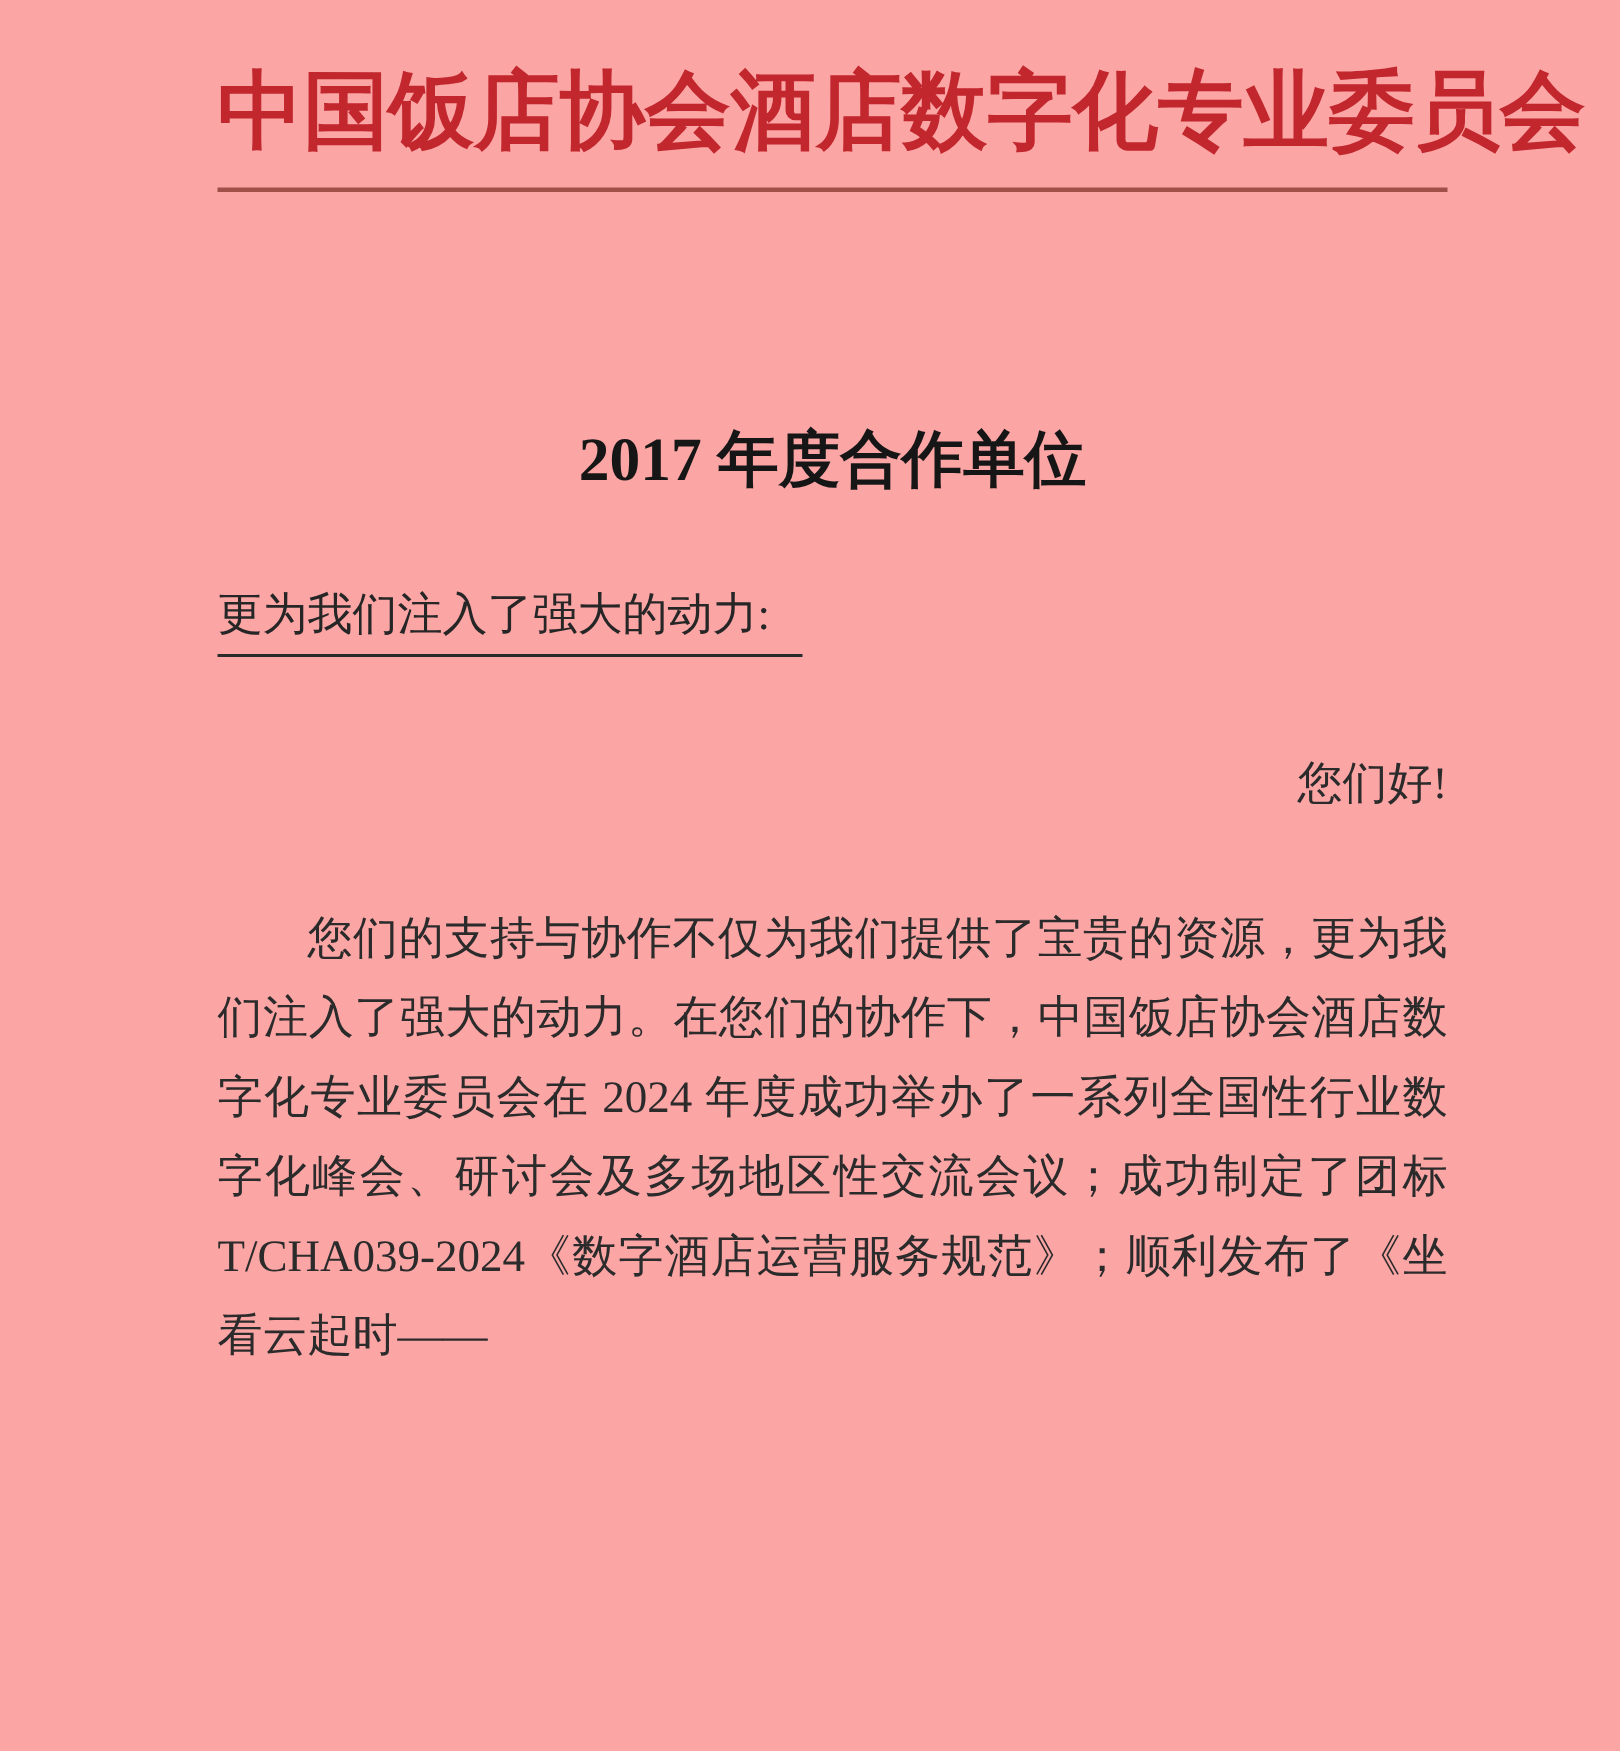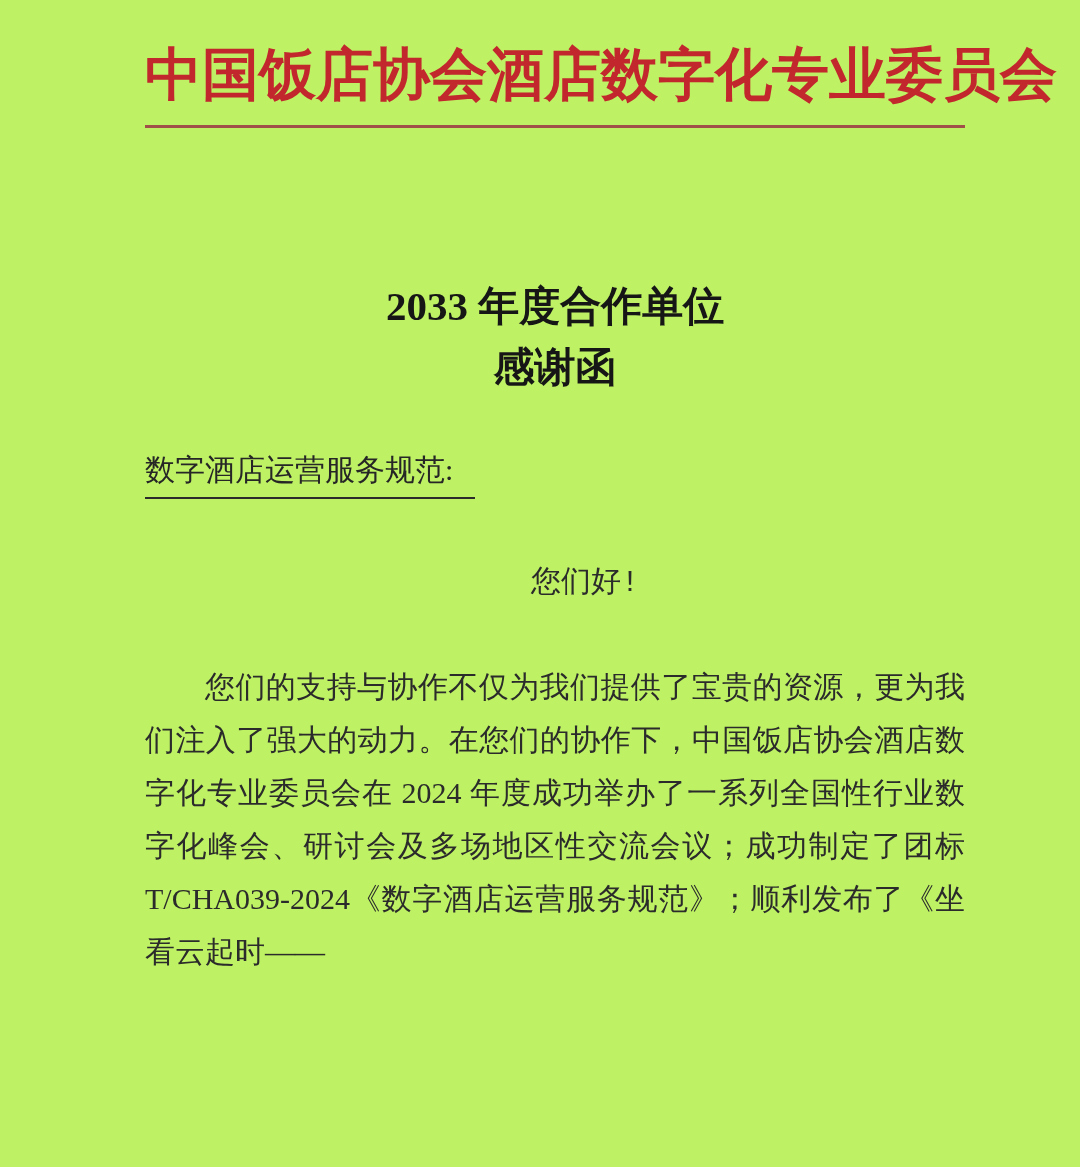--- a/index.html
+++ b/index.html
@@ -5,21 +5,21 @@
   html, body {
     margin: 0;
     padding: 0;
     background: #ffffff;
   }
   .page {
     position: relative;
     width: 1080px;
     height: 1167px;
     margin: 0 auto;
-    background: #bef264;
+    background: #fca5a5;
     overflow: hidden;
     font-family: "Liberation Serif", "DejaVu Serif", serif;
     box-sizing: border-box;
     padding: 44px 115px 0 145px;
   }
   
   .org-name-cn {
     margin: 0;
     color: #c1272d;
     font-size: 57px;
@@ -70,44 +70,42 @@
     color: #2b2b2b;
     font-size: 30px;
     line-height: 53px;
   }
   .letter-body p {
     margin: 0;
     text-indent: 2em;
     text-align: justify;
   }
   .letter-body p.greeting {
-    text-align: center;
-    font-family: Liberation Mono, monospace;
+    text-align: right;
   }
   .letter-body p.para-2 {
     margin-top: 50px;
   }
 </style>
 </head>
 <body>
 
 <div class="page">
 
   <header>
     <h1 class="org-name-cn">中国饭店协会酒店数字化专业委员会</h1>
     <hr class="letterhead-divider">
   </header>
 
   <div class="letter-title">
-    <div>2033 年度合作单位</div>
-    <div>感谢函</div>
+    <div>2017 年度合作单位</div>
   </div>
 
   <div class="salutation">
-    <span class="underlined">数字酒店运营服务规范:</span>
+    <span class="underlined">更为我们注入了强大的动力:</span>
   </div>
 
   <div class="letter-body">
     <p class="greeting">您们好!</p>
     <p class="para-2">您们的支持与协作不仅为我们提供了宝贵的资源，更为我们注入了强大的动力。在您们的协作下，中国饭店协会酒店数字化专业委员会在 2024 年度成功举办了一系列全国性行业数字化峰会、研讨会及多场地区性交流会议；成功制定了团标 T/CHA039-2024《数字酒店运营服务规范》；顺利发布了《坐看云起时——</p>
   </div>
 
 </div>
 
 </body></html>

